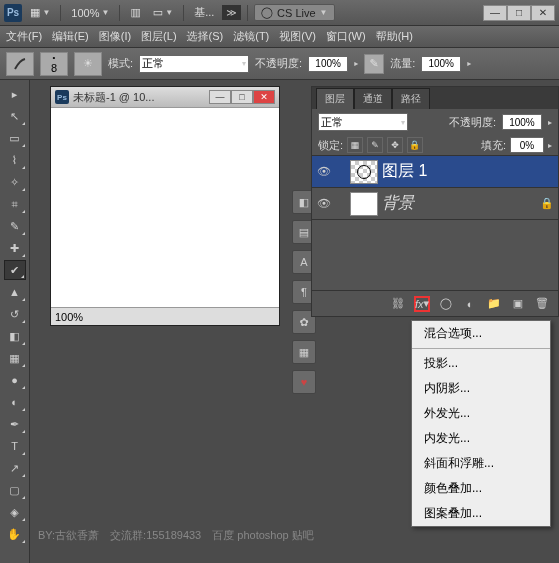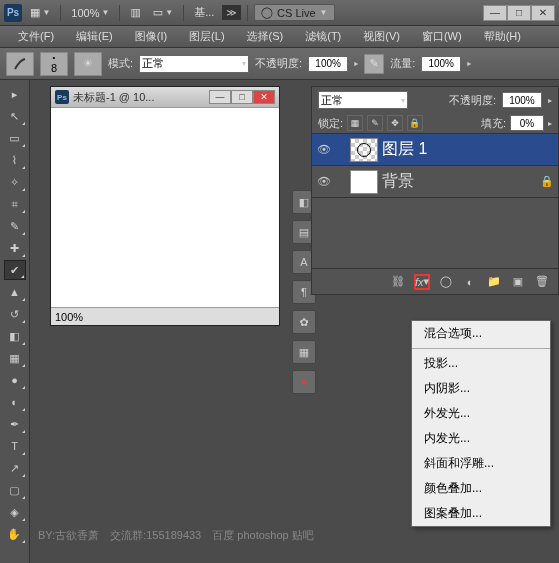--- a/index.html
+++ b/index.html
@@ -4,21 +4,21 @@
 <style>
 *{box-sizing:border-box;margin:0;padding:0;font-family:"Microsoft YaHei",SimSun,Arial,sans-serif;font-size:11px;user-select:none}
 body{background:#535353;width:559px;height:563px;overflow:hidden;color:#000}
 .titlebar{height:26px;background:linear-gradient(#6a6a6a,#555);display:flex;align-items:center;padding:0 4px;gap:4px;border-bottom:1px solid #333}
 .ps-icon{width:18px;height:18px;background:#1a3a5c;color:#9bd;font-weight:bold;font-size:10px;display:flex;align-items:center;justify-content:center;border-radius:2px}
 .tb-btn{padding:2px 4px;color:#ddd;display:flex;align-items:center;gap:2px}
 .tb-sep{width:1px;height:16px;background:#444;margin:0 2px}
 .chev{font-size:8px;color:#ccc}
 .win-btns{margin-left:auto;display:flex;gap:0}
 .win-btn{width:24px;height:16px;border:1px solid #888;background:#ccc;display:flex;align-items:center;justify-content:center;font-size:10px;color:#333}
-.menubar{height:22px;background:linear-gradient(#6a6a6a,#555);display:flex;align-items:center;padding:0 18px;gap:22px;color:#ddd;border-bottom:1px solid #333}
+.menubar{height:22px;background:linear-gradient(#6a6a6a,#555);display:flex;align-items:center;padding:0 6px;gap:10px;color:#ddd;border-bottom:1px solid #333}
 .menu-item{cursor:default}
 .optbar{height:32px;background:linear-gradient(#6b6b6b,#5a5a5a);display:flex;align-items:center;padding:0 6px;gap:6px;border-bottom:1px solid #333;color:#ddd}
 .opt-box{width:28px;height:24px;border:1px solid #888;background:#aaa;display:flex;align-items:center;justify-content:center}
 .opt-sel{background:#fff;color:#000;border:1px solid #666;height:18px;padding:0 2px;display:flex;align-items:center}
 .opt-num{background:#fff;color:#000;border:1px solid #666;width:40px;height:16px;text-align:center;font-size:10px}
 .workspace{display:flex;height:483px}
 .toolbox{width:30px;background:#535353;border-right:1px solid #333;display:flex;flex-direction:column;align-items:center;padding-top:4px;gap:2px}
 .tool{width:22px;height:20px;display:flex;align-items:center;justify-content:center;color:#ccc;position:relative}
 .tool.sel{background:#3a3a3a;border:1px solid #222}
 .tool-tri{position:absolute;bottom:1px;right:1px;width:0;height:0;border-left:3px solid transparent;border-bottom:3px solid #ccc}
@@ -173,20 +173,25 @@
       <div class="mid-icon">A</div>
       <div class="mid-icon">¶</div>
       <div class="mid-icon">✿</div>
       <div class="mid-icon">▦</div>
       <div class="mid-icon">
           <span style="color:#c44">♥</span>
         </div>
     </div>
 
     <div class="panel">
+      <div class="panel-tabs">
+        <div class="ptab active">图层</div>
+        <div class="ptab">通道</div>
+        <div class="ptab">路径</div>
+      </div>
       <div class="panel-row">
         <div class="blend-sel">
             <span>正常</span>
             <span class="chev">▾</span>
           </div>
         <span style="margin-left:auto">不透明度:</span>
         <input class="opt-num" value="100%" style="">
         <span class="chev">▸</span>
       </div>
       <div class="lock-row">
@@ -205,21 +210,21 @@
           <div style="width:10px"></div>
           <div class="thumb checker">
               <div class="circ"></div>
             </div>
           <span class="layer-name">图层 1</span>
         </div>
         <div class="layer">
           <div class="eye">👁</div>
           <div style="width:10px"></div>
           <div class="thumb"></div>
-          <span class="layer-name" style="">背景</span>
+          <span class="layer-name" style="font-style:italic">背景</span>
           <span style="margin-left:auto;color:#aaa">🔒</span>
         </div>
         <div style="height:70px"></div>
       </div>
       <div class="panel-foot">
         <div class="foot-ic">⛓</div>
         <div class="foot-ic fx-hl"><i>fx</i>▾</div>
         <div class="foot-ic">◯</div>
         <div class="foot-ic">◐</div>
         <div class="foot-ic">📁</div>

